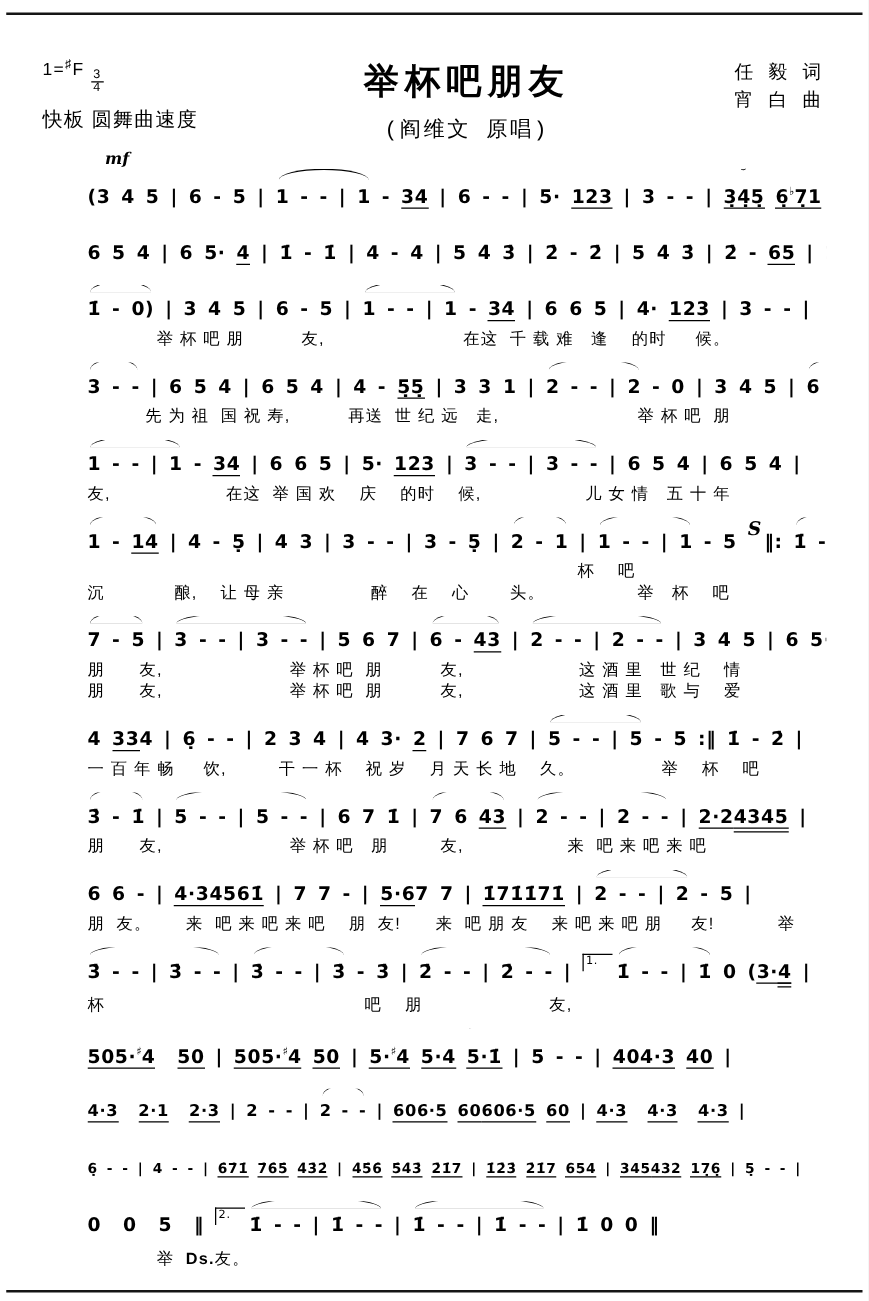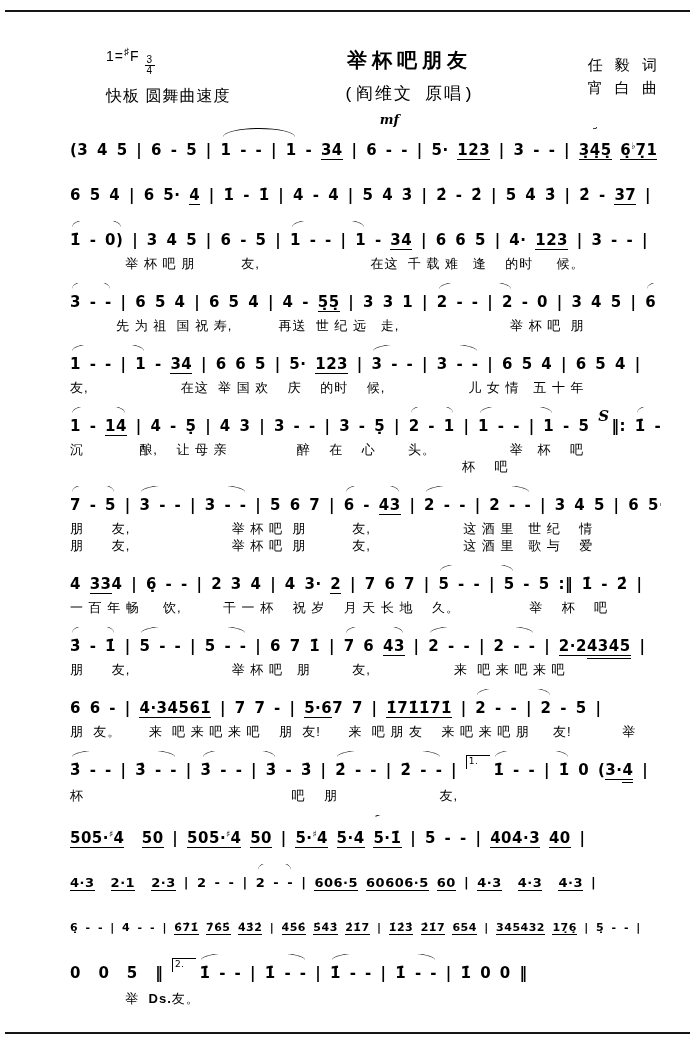--- a/index.html
+++ b/index.html
@@ -1,35 +1,35 @@
 <!DOCTYPE html>
 <html><head>
 <meta charset="utf-8">
 <style>
   html,body{margin:0;padding:0;background:#e8e8e8;}
   .page{position:relative;width:695px;height:1041px;background:#ffffff;color:#000;
         font-family:"Liberation Sans","DejaVu Sans",sans-serif;overflow:hidden;}
   .frame{position:absolute;left:5px;right:5px;top:10px;bottom:7px;
          border-top:2px solid #151515;border-bottom:2px solid #151515;pointer-events:none;}
-  .header{display:flex;justify-content:space-between;align-items:center;
-          padding:46px 34px 0 106px;}
+  .header{display:flex;justify-content:space-between;align-items:flex-start;
+          padding:46px 34px 0 34px;}
   .key-tempo{width:170px;flex:0 0 auto;}
   .key-line{font-size:14px;letter-spacing:1px;}
   .key-line sup{font-size:10px;}
   .frac{display:inline-flex;flex-direction:column;font-size:10px;line-height:1.05;
         vertical-align:-2px;margin-left:5px;text-align:center;}
   .frac .fn{border-bottom:1px solid #000;padding:0 2px;}
   .tempo{font-size:16px;margin-top:9px;letter-spacing:1px;}
   .title-block{flex:1;text-align:center;}
-  .title{font-size:20px;font-weight:bold;margin:0;letter-spacing:5px;}
+  .title{font-size:28px;font-weight:bold;margin:0;letter-spacing:5px;}
   .subtitle{font-size:17px;margin-top:8px;letter-spacing:2px;font-family:Liberation Mono, monospace;}
   .credits{width:118px;flex:0 0 auto;text-align:right;font-size:15px;line-height:1.55;
            letter-spacing:4px;margin-top:0;white-space:nowrap;}
   .dynamic{font-family:"DejaVu Serif","Liberation Serif",serif;font-style:italic;font-weight:bold;
-           font-size:13px;margin:8px 0 0 84px;line-height:10px;text-align:center;}
+           font-size:13px;margin:8px 0 0 84px;line-height:10px;}
   .score{padding:2px 34px 0 70px;}
   .system{margin-bottom:11px;overflow:hidden;}
   .notes{font-family:"DejaVu Sans","Liberation Sans",sans-serif;font-weight:bold;font-size:15px;
          white-space:pre;letter-spacing:.5px;word-spacing:3px;line-height:30px;padding-top:4px;}
   .lyrics{font-size:13px;white-space:pre;letter-spacing:1px;line-height:17px;}
   
   .m-u1{border-bottom:1.5px solid #000;padding-bottom:0;}
   .m-u2{border-bottom:4px double #000;}
   .m-trip{position:relative;display:inline-block;}
   .m-trip::before{content:"3";position:absolute;top:-12px;left:50%;transform:translateX(-50%);
@@ -70,38 +70,38 @@
     </div>
   </div>
 
   <div class="dynamic">mf</div>
 
   <div id="score" class="score">
       <div class="system">
         <div class="notes">(3 4 5 | 6 - 5 | <span class="m-arc">1 - - | 1</span> - <span class="m-u1">34</span> | 6 - - | 5· <span class="m-u1">123</span> | 3 - - | <span class="m-trip"><span class="m-u1">3̣4̣5̣</span></span> <span class="m-trip"><span class="m-u1">6̣<span class="m-sup">♭</span>7̣1</span></span>  |</div>
       </div>
       <div class="system">
-        <div class="notes">6 5 4 | 6 5· <span class="m-u1">4</span> | 1̇ - 1̇ | 4 - 4 | 5 4̇ 3̇ | 2̇ - 2̇ | 5 4̇ 3̇ | 2̇ - <span class="m-u1">37</span> | <span class="m-arc">1̇ - -</span> |</div>
+        <div class="notes">6 5 4 | 6 5· <span class="m-u1">4</span> | 1̇ - 1̇ | 4 - 4 | 5 4̇ 3̇ | 2̇ - 2̇ | 5 4̇ 3̇ | 2̇ - <span class="m-u1">65</span> | <span class="m-arc">1̇ - -</span> |</div>
       </div>
       <div class="system">
         <div class="notes"><span class="m-arc">1̇ - 0)</span> | 3 4 5 | 6 - 5 | <span class="m-arc">1 - - | 1</span> - <span class="m-u1">34</span> | 6 6 5 | 4· <span class="m-u1">123</span> | 3 - - |</div>
         <div class="lyrics">            举 杯 吧 朋          友,                        在这  千 载 难   逢    的时     候。</div>
       </div>
       <div class="system">
         <div class="notes"><span class="m-arc">3 - -</span> | 6 5 4 | 6 5 4 | 4 - <span class="m-u1">5̣5̣</span> | 3 3 1 | <span class="m-arc">2 - - | 2</span> - 0 | 3 4 5 | <span class="m-arc">6 - 5</span> |</div>
         <div class="lyrics">          先 为 祖  国 祝 寿,          再送  世 纪 远   走,                        举 杯 吧  朋</div>
       </div>
       <div class="system">
         <div class="notes"><span class="m-arc">1 - - | 1</span> - <span class="m-u1">34</span> | 6 6 5 | 5· <span class="m-u1">123</span> | <span class="m-arc">3 - - | 3 - -</span> | 6 5 4 | 6 5 4 |</div>
         <div class="lyrics">友,                    在这  举 国 欢    庆    的时    候,                  儿 女 情   五 十 年</div>
       </div>
       <div class="system">
         <div class="notes"><span class="m-arc">1 - <span class="m-u1">14</span></span> | 4 - 5̣ | 4 3 | 3 - - | 3 - 5̣ | <span class="m-arc">2 - 1</span> | <span class="m-arc">1 - - | 1</span> - 5 <span class="m-segno">S</span>‖: <span class="m-arc">1̇ - 1̇</span> |</div>
+        <div class="lyrics">                                                                                     杯    吧</div>
         <div class="lyrics">沉            酿,    让 母 亲               醉    在    心       头。                举   杯    吧</div>
-        <div class="lyrics">                                                                                     杯    吧</div>
       </div>
       <div class="system">
         <div class="notes"><span class="m-arc">7 - 5</span> | <span class="m-arc">3 - - | 3 - -</span> | 5 6 7 | <span class="m-arc">6 - <span class="m-u1">43</span></span> | <span class="m-arc">2 - - | 2 - -</span> | 3 4 5 | 6 5·  |</div>
         <div class="lyrics">朋      友,                      举 杯 吧  朋          友,                    这 酒 里   世 纪    情</div>
         <div class="lyrics">朋      友,                      举 杯 吧  朋          友,                    这 酒 里   歌 与    爱</div>
       </div>
       <div class="system">
         <div class="notes">4 <span class="m-u1">33</span>4 | 6̣ - - | 2 3 4 | 4 3· <span class="m-u1">2</span> | 7 6 7 | <span class="m-arc">5 - - | 5</span> - 5 :‖ 1̇ - 2̇ |</div>
         <div class="lyrics">一 百 年 畅     饮,         干 一 杯    祝 岁    月 天 长 地    久。               举    杯    吧</div>
       </div>

